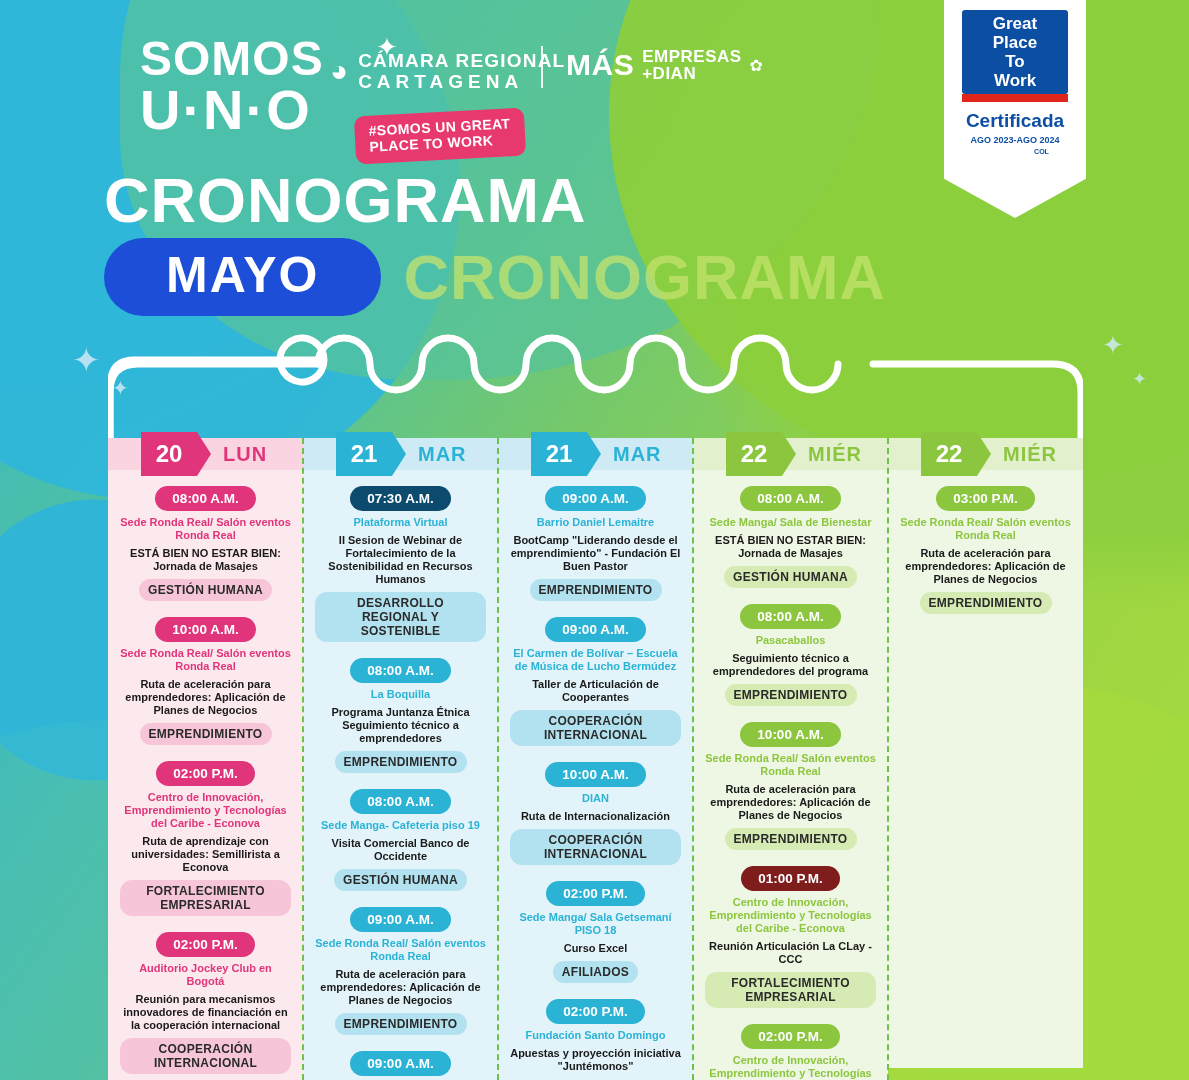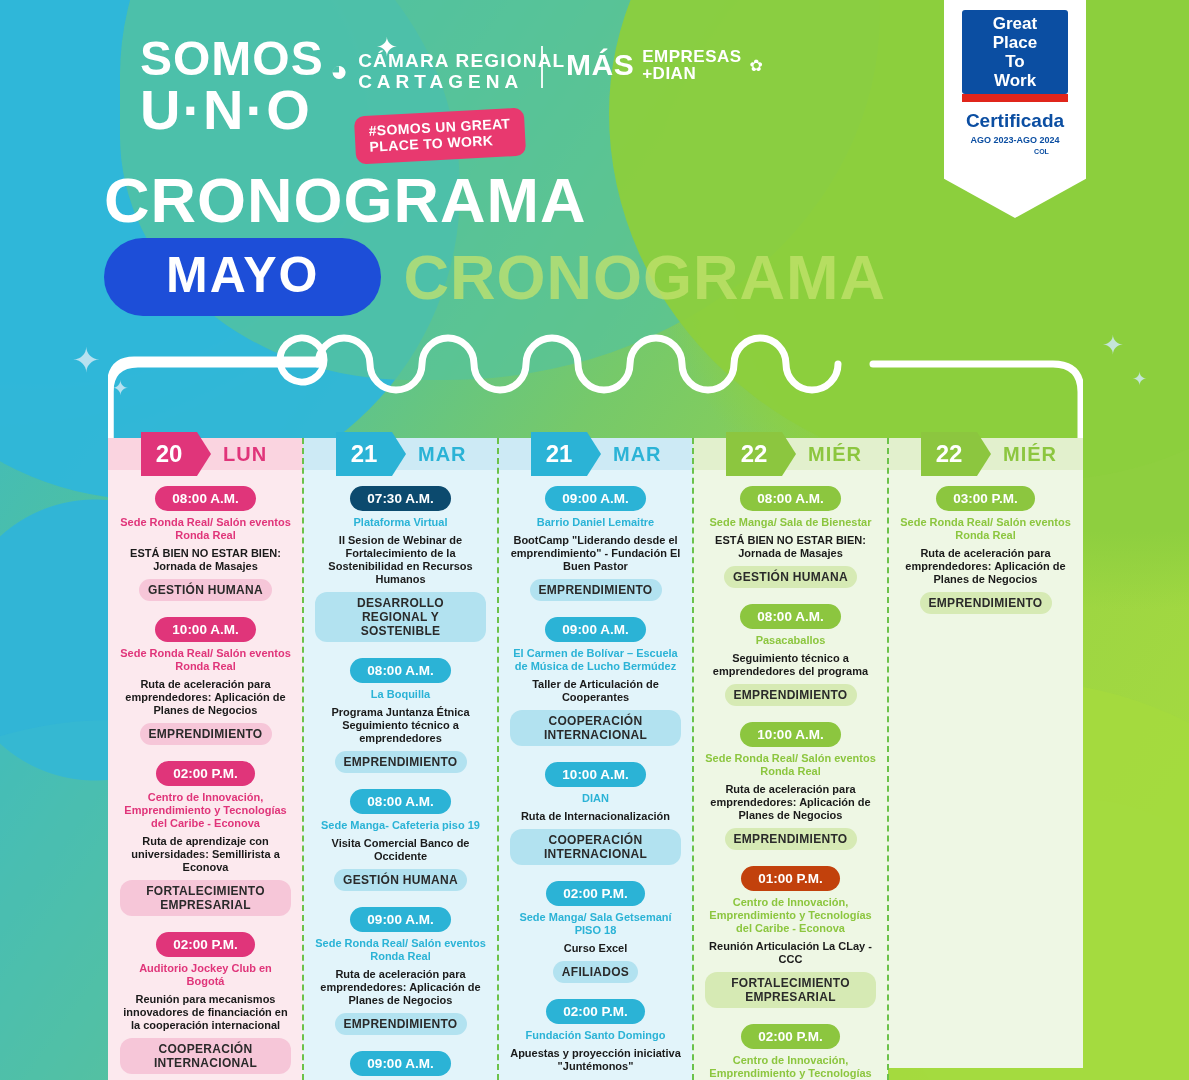--- a/index.html
+++ b/index.html
@@ -208,21 +208,21 @@
     </div>
     <div class="col c3">
       <div class="daybar" style="background: rgb(226, 240, 205);">
         <div class="daynum" style="background: rgb(140, 198, 63); --arrow: #8cc63f;">22</div>
         <div class="dayname" style="color: rgb(140, 198, 63);">MIÉR</div>
       </div>
       <div class="colbody">
         <div class="event"><div class="time" style="background: rgb(140, 198, 63);">08:00 A.M.</div><div class="place" style="color: rgb(140, 198, 63);">Sede Manga/ Sala de Bienestar</div><div class="desc">ESTÁ BIEN NO ESTAR BIEN: Jornada de Masajes</div><div class="tag" style="background: rgb(214, 234, 180);">GESTIÓN HUMANA</div></div>
         <div class="event"><div class="time" style="background: rgb(140, 198, 63);">08:00 A.M.</div><div class="place" style="color: rgb(140, 198, 63);">Pasacaballos</div><div class="desc">Seguimiento técnico a emprendedores del programa</div><div class="tag" style="background: rgb(214, 234, 180);">EMPRENDIMIENTO</div></div>
         <div class="event"><div class="time" style="background: rgb(140, 198, 63);">10:00 A.M.</div><div class="place" style="color: rgb(140, 198, 63);">Sede Ronda Real/ Salón eventos Ronda Real</div><div class="desc">Ruta de aceleración para emprendedores: Aplicación de Planes de Negocios</div><div class="tag" style="background: rgb(214, 234, 180);">EMPRENDIMIENTO</div></div>
-        <div class="event"><div class="time" style="background: #c2410c;">01:00 P.M.</div><div class="place" style="color: rgb(140, 198, 63);">Centro de Innovación, Emprendimiento y Tecnologías del Caribe - Econova</div><div class="desc">Reunión Articulación La CLay - CCC</div><div class="tag" style="background: rgb(214, 234, 180);">FORTALECIMIENTO EMPRESARIAL</div></div>
+        <div class="event"><div class="time" style="background: #7f1d1d;">01:00 P.M.</div><div class="place" style="color: rgb(140, 198, 63);">Centro de Innovación, Emprendimiento y Tecnologías del Caribe - Econova</div><div class="desc">Reunión Articulación La CLay - CCC</div><div class="tag" style="background: rgb(214, 234, 180);">FORTALECIMIENTO EMPRESARIAL</div></div>
         <div class="event"><div class="time" style="background: rgb(140, 198, 63);">02:00 P.M.</div><div class="place" style="color: rgb(140, 198, 63);">Centro de Innovación, Emprendimiento y Tecnologías del Caribe - Econova</div></div>
       </div>
       <div class="dashed" style="left: -1px;"></div>
     </div>
     <div class="col c4">
       <div class="daybar" style="background: rgb(226, 240, 205);">
         <div class="daynum" style="background: rgb(140, 198, 63); --arrow: #8cc63f;">22</div>
         <div class="dayname" style="color: rgb(140, 198, 63);">MIÉR</div>
       </div>
       <div class="colbody">

